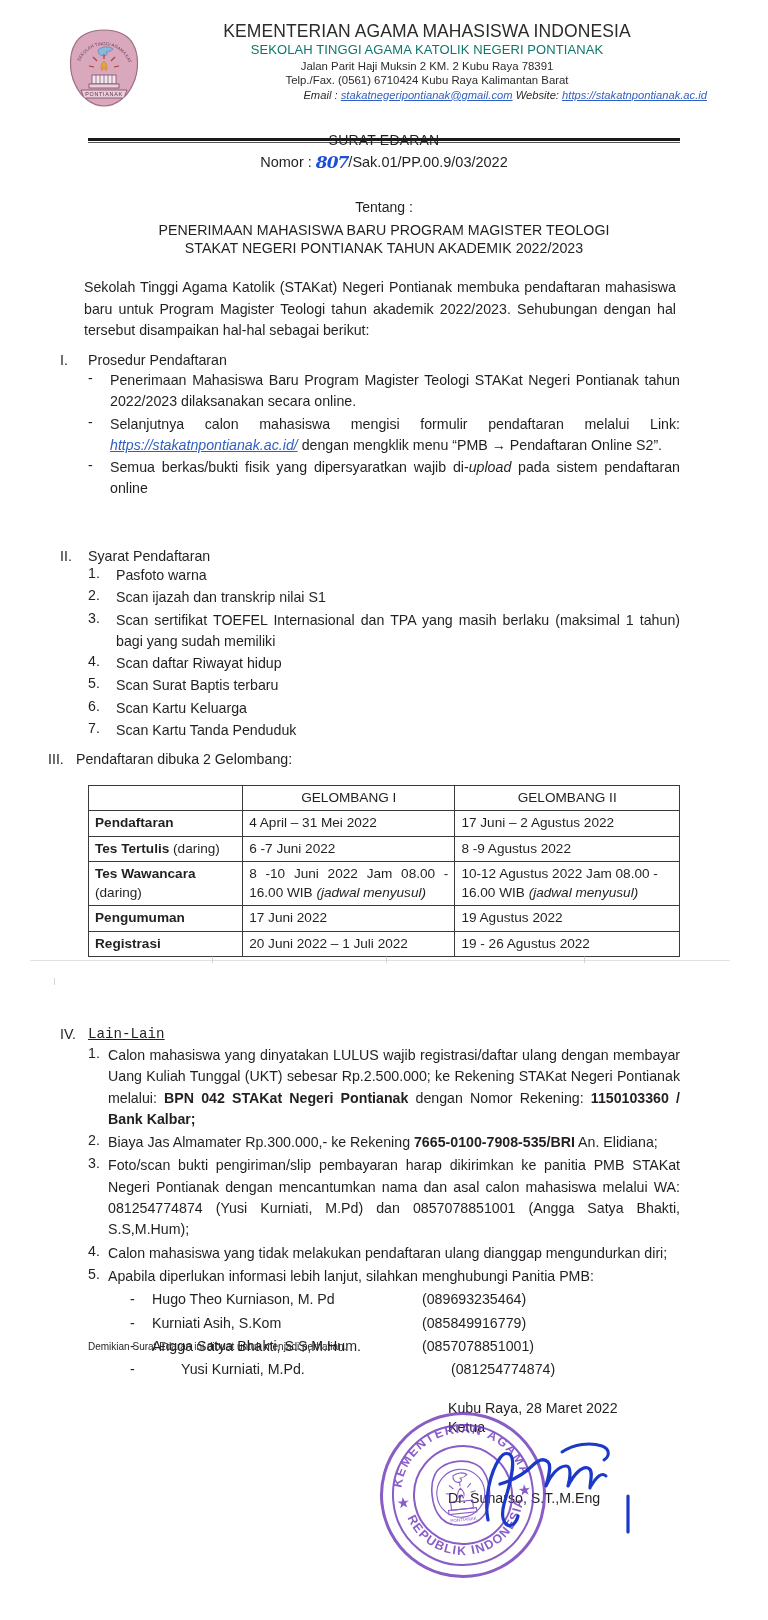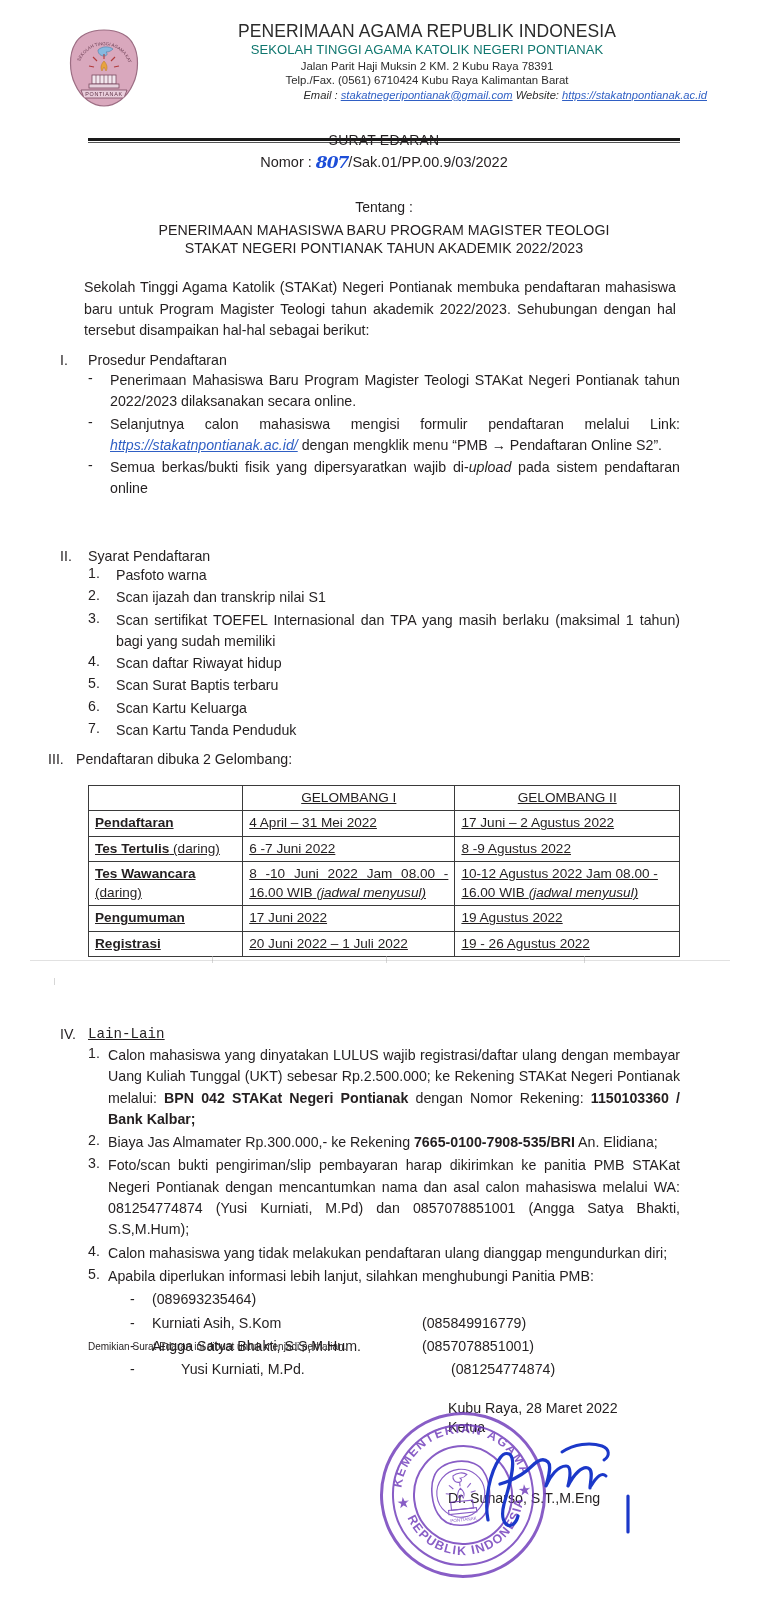--- a/index.html
+++ b/index.html
@@ -54,21 +54,21 @@
   .numlist li{display:flex;margin-top:1px;}
   .nnum{width:28px;flex:0 0 28px;}
   .ntxt{flex:1;line-height:1.5;text-align:justify;}
 
   .numlist2{margin:0;padding:0;list-style:none;}
   .numlist2 li{display:flex;margin-top:2px;}
   .nnum2{width:20px;flex:0 0 20px;}
   .ntxt2{flex:1;line-height:1.5;text-align:justify;}
 
   
-  .tbl-wrap{position:absolute;left:88px;top:785px;width:664px;text-decoration:underline;}
+  .tbl-wrap{position:absolute;left:88px;top:785px;width:664px;}
   table.sched{border-collapse:collapse;width:592px;font-size:13.6px;}
   table.sched td{border:1px solid #3a3a3a;padding:3px 6px;vertical-align:top;line-height:1.36;}
   .c1{width:148px;}
   .c2{width:214px;}
   .c3{width:228px;}
   .ctr{text-align:center;}
   .jst{text-align:justify;}
   .it{font-style:italic;}
 
   
@@ -145,21 +145,21 @@
               </g>
               <rect x="22" y="56" width="30" height="4" fill="#e7d2de" stroke="#7a4a60" stroke-width=".8"></rect>
 
               <path d="M14 62 L60 62 L57 70 L17 70 Z" fill="#e9cddb" stroke="#7a4a60" stroke-width=".8"></path>
               <text x="37" y="68" font-size="5.4" text-anchor="middle" fill="#5e3346" font-family="Liberation Sans, sans-serif" letter-spacing=".7">PONTIANAK</text>
             </g>
           </svg>
         </div>
       </div>
       <div class="hdr-text">
-        <div class="h-line1">PENERIMAAN AGAMA REPUBLIK INDONESIA</div>
+        <div class="h-line1">KEMENTERIAN AGAMA MAHASISWA INDONESIA</div>
         <div class="h-line2">SEKOLAH TINGGI AGAMA KATOLIK NEGERI PONTIANAK</div>
         <div class="h-line3">Jalan Parit Haji Muksin 2 KM. 2 Kubu Raya 78391</div>
         <div class="h-line4">Telp./Fax. (0561) 6710424 Kubu Raya Kalimantan Barat</div>
         <div class="h-line5">
           <span>Email :</span>
           <span class="lnk">stakatnegeripontianak@gmail.com</span>
           <span>Website:</span>
           <span class="lnk">https://stakatnpontianak.ac.id</span>
         </div>
       </div>
@@ -312,20 +312,21 @@
         <span class="nnum2">4.</span>
         <span class="ntxt2">Calon mahasiswa yang tidak melakukan pendaftaran ulang dianggap mengundurkan diri;</span>
       </li>
       <li>
         <span class="nnum2">5.</span>
         <span class="ntxt2" style="text-align:left;">
           <span>Apabila diperlukan informasi lebih lanjut, silahkan menghubungi Panitia PMB:</span>
           <ul class="dashlist" style="margin-left:22px;margin-top:1px;">
             <li>
               <span class="dash">-</span>
+              <span style="display:inline-block;width:270px;">Hugo Theo Kurniason, M. Pd</span>
               <span>(089693235464)</span>
             </li>
             <li>
               <span class="dash">-</span>
               <span style="display:inline-block;width:270px;">Kurniati Asih, S.Kom</span>
               <span>(085849916779)</span>
             </li>
             <li>
               <span class="dash">-</span>
               <span style="display:inline-block;width:270px;">Angga Satya Bhakti, S.S,M.Hum.</span>

